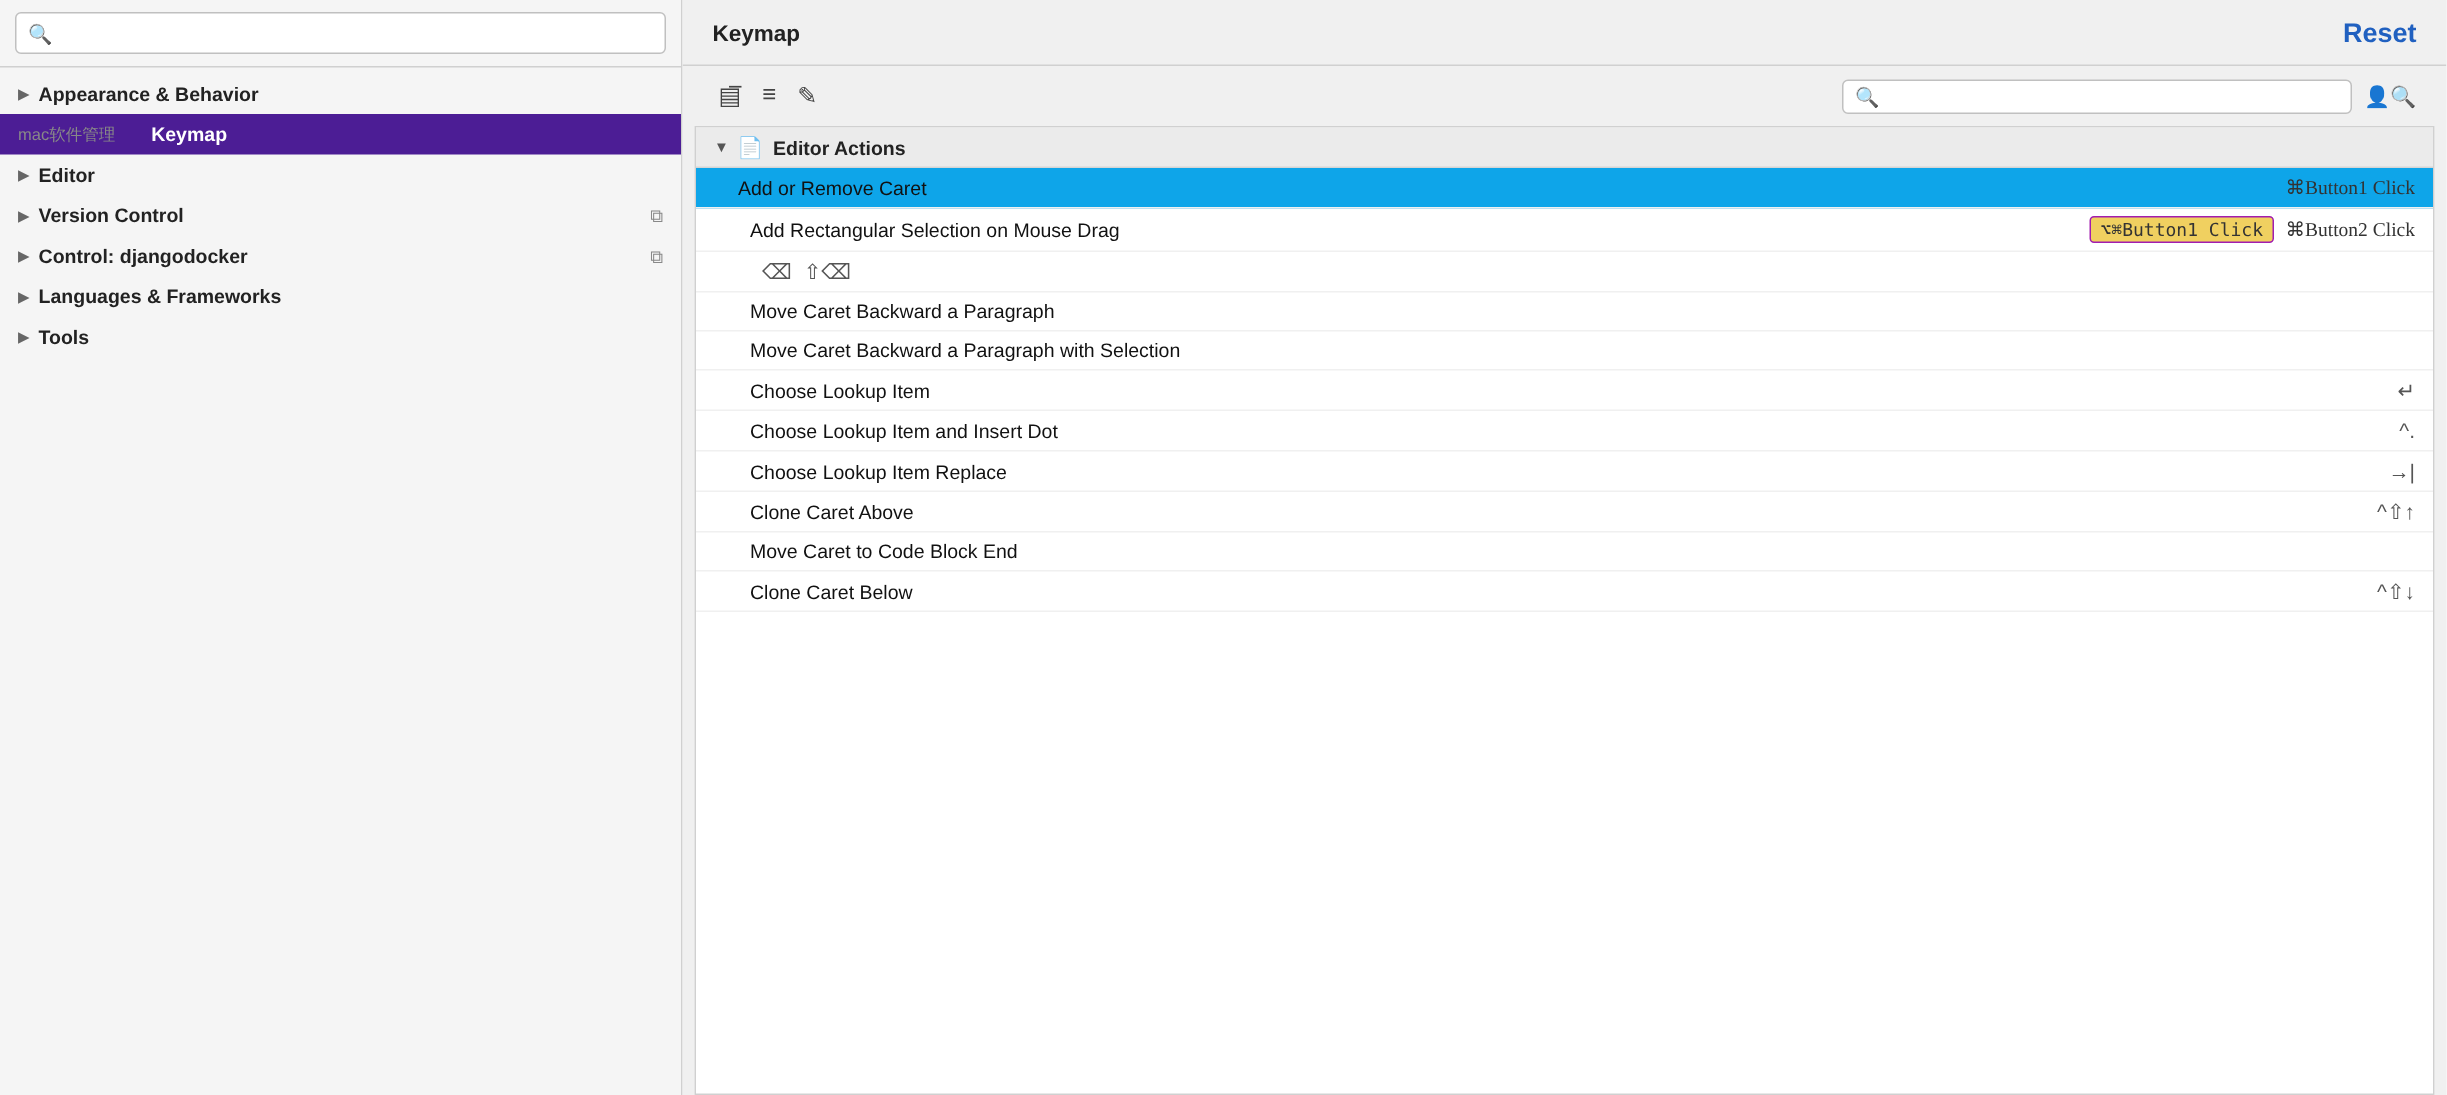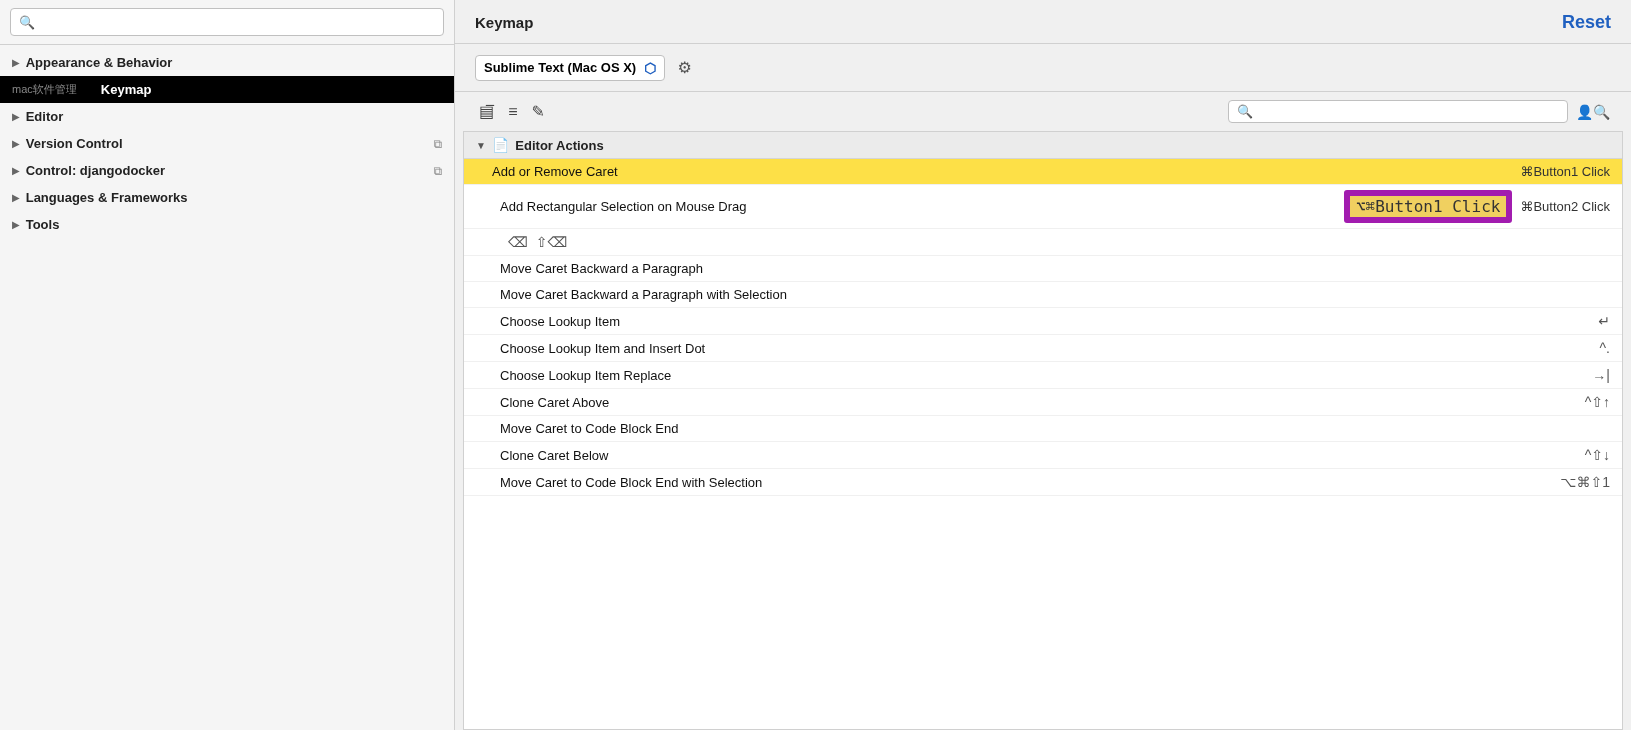--- a/index.html
+++ b/index.html
@@ -61,21 +61,21 @@
       display: flex;
       align-items: center;
       padding: 6px 12px;
       cursor: pointer;
       color: #222;
       font-size: 13px;
       position: relative;
     }
 
     .nav-item.active {
-      background: #000000;
+      background: #4c1d95;
       color: white;
     }
 
     .nav-item .arrow {
       margin-right: 6px;
       font-size: 10px;
       color: #666;
     }
 
     .nav-item .label {
@@ -268,52 +268,52 @@
 
     .action-row {
       display: flex;
       align-items: center;
       padding: 5px 12px 5px 36px;
       border-bottom: 1px solid #f0f0f0;
       cursor: pointer;
     }
 
     .action-row.selected {
-      background: #fde047;
+      background: #0ea5e9;
       padding-left: 28px;
     }
 
     .action-name {
       flex: 1;
       color: #111;
       font-size: 13px;
     }
 
     .shortcut-badge {
       background: #f0d060;
-      border: 6px solid #a21caf;
+      border: 1px solid #a21caf;
       border-radius: 3px;
       padding: 1px 6px;
-      font-size: 16px;
+      font-size: 12px;
       color: #333;
       margin-left: 8px;
       font-family: monospace;
     }
 
     .shortcut-icon {
       font-size: 14px;
       color: #555;
       margin-left: 8px;
     }
 
     .shortcut-text {
       font-size: 13px;
       color: #333;
       margin-left: 8px;
-      font-family: Liberation Sans, sans-serif;
+      font-family: Liberation Serif, serif;
     }
   </style>
 </head>
 <body>
 
 <div class="sidebar">
   <div class="sidebar-search">
     <div class="sidebar-search-input">
       <span>🔍</span>
       <input type="text" style="">
@@ -353,27 +353,20 @@
     </div>
 </div>
 
 <div class="main-content">
 
   <div class="main-header">
     <span class="main-title">Keymap</span>
     <button class="reset-button">Reset</button>
   </div>
 
-  <div class="keymap-row">
-    <div class="keymap-select">
-      <span>Sublime Text (Mac OS X)</span>
-      <span class="chevron">⬡</span>
-    </div>
-    <button class="gear-btn">⚙</button>
-  </div>
 
   <div class="table-toolbar">
     <div class="toolbar-left">
       <button class="toolbar-btn" title="Filter">
         <span>▤̅</span>
       </button>
       <button class="toolbar-btn" title="Filter2">
         <span>≡</span>
       </button>
       <button class="toolbar-btn" title="Edit">
@@ -435,18 +428,14 @@
     <span class="shortcut-icon">^⇧↑</span>
   </div>
       <div class="action-row">
     <span class="action-name">Move Caret to Code Block End</span>
 
   </div>
       <div class="action-row">
     <span class="action-name">Clone Caret Below</span>
     <span class="shortcut-icon">^⇧↓</span>
   </div>
-      <div class="action-row">
-    <span class="action-name">Move Caret to Code Block End with Selection</span>
-    <span class="shortcut-icon">⌥⌘⇧1</span>
-  </div>
     </div>
 </div>
 
 </body></html>

